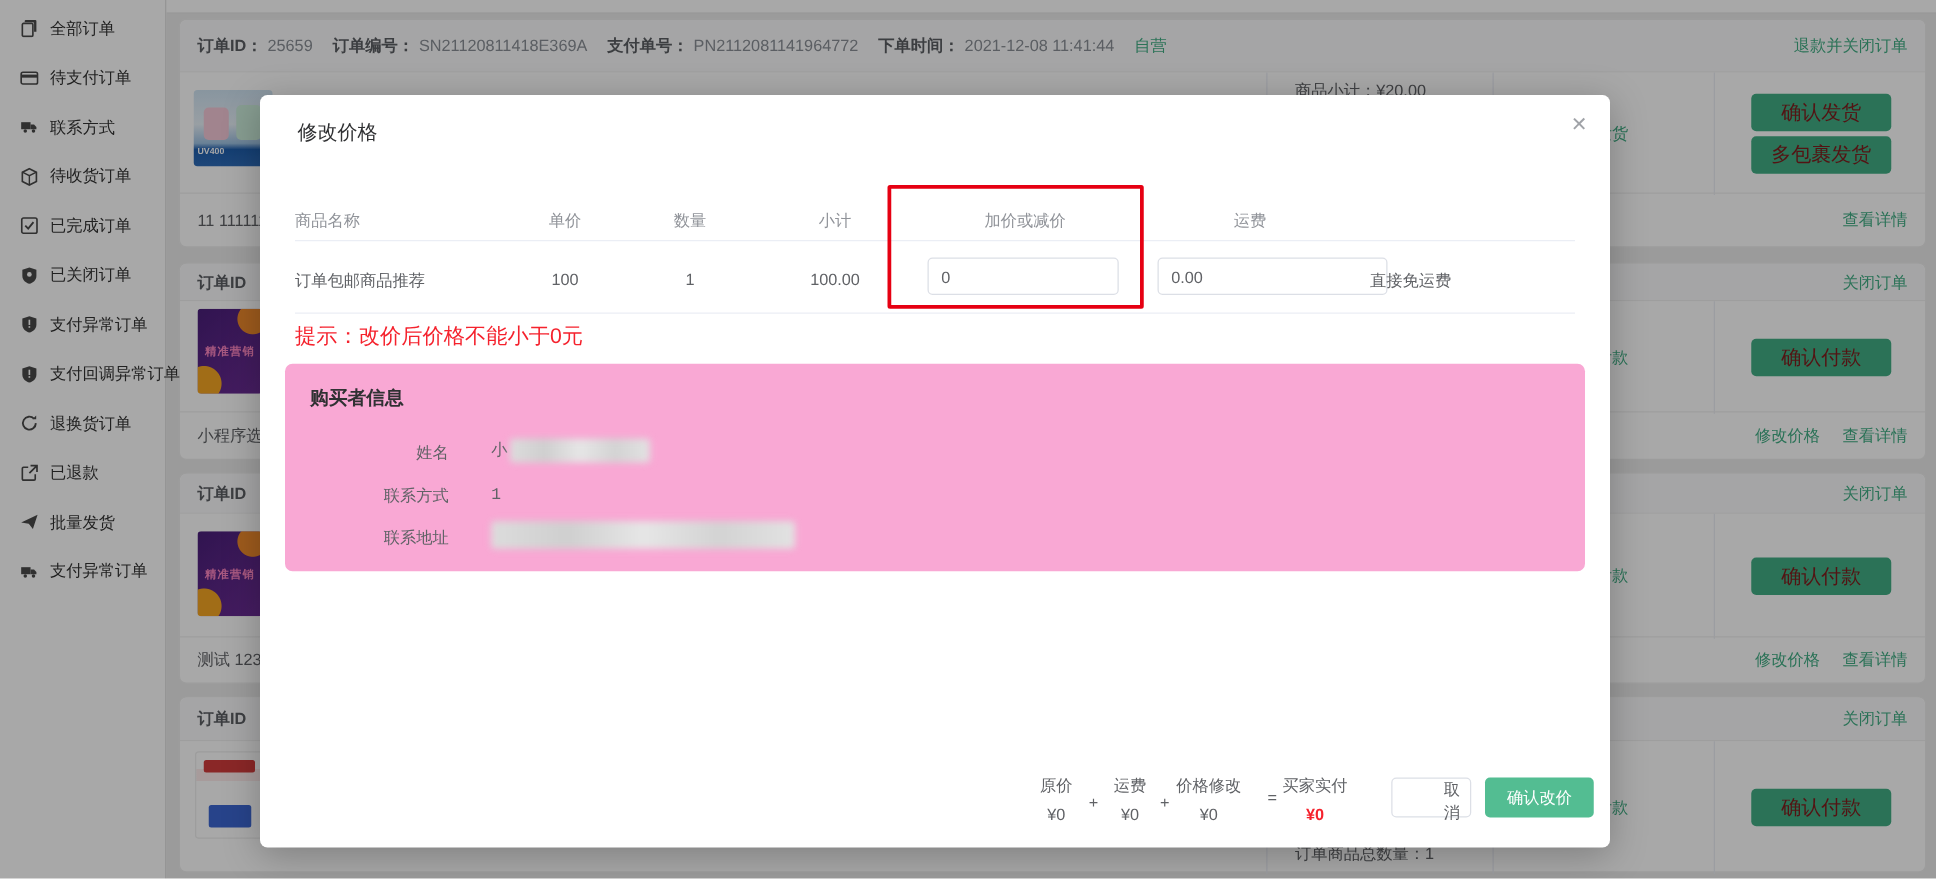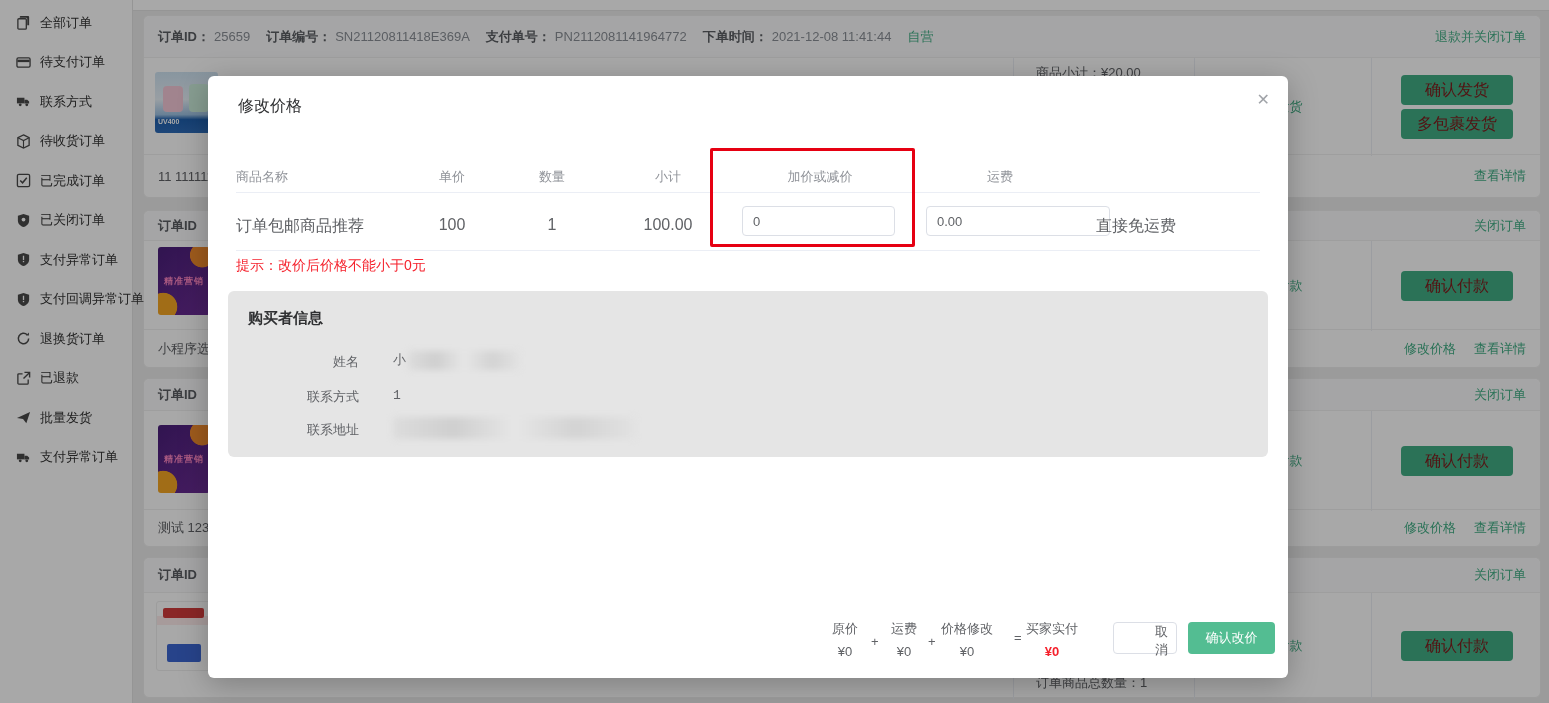--- a/index.html
+++ b/index.html
@@ -56,29 +56,29 @@
   .info-top { position:absolute; left:22px; top:6px; color:#606266; }
   .info-bottom { position:absolute; left:22px; bottom:7px; color:#606266; }
 
   
   .overlay { position:absolute; inset:0; background:rgba(0,0,0,0.34); z-index:10; }
   .modal { position:absolute; left:208px; top:76px; width:1080px; height:602px; background:#fff;
            border-radius:6px; box-shadow:0 6px 30px rgba(0,0,0,.25); z-index:20; }
   .m-title { position:absolute; left:30px; top:20px; font-size:16px; color:#303133; }
   .m-close { position:absolute; right:18px; top:14px; font-size:16px; color:#a0a3a8; cursor:pointer; }
   .th { position:absolute; top:92px; color:#909399; font-size:13px; }
-  .td { position:absolute; top:140px; color:#606266; font-size:16px; }
+  .td { position:absolute; top:140px; color:#606266; font-size:13px; }
   .ctr { text-align:center; }
   .hline { position:absolute; left:28px; right:28px; border-top:1px solid #ebeef5; }
   .m-input { position:absolute; top:130px; height:30px; border:1px solid #dcdfe6; border-radius:4px;
              padding:0 10px; font-size:13px; color:#606266; font-family:inherit; }
   .redbox { position:absolute; left:502px; top:72px; width:205px; height:99px;
             border:3px solid #e60012; border-radius:2px; z-index:5; pointer-events:none; }
-  .m-tip { position:absolute; left:28px; top:181px; color:#f5222d; font-size:14px; }
-  .buyer { position:absolute; left:20px; top:215px; width:1040px; height:166px; background:#e5e5e5; border-radius:6px;font-family:Liberation Mono, monospace; }
+  .m-tip { position:absolute; left:28px; top:181px; color:#f5222d; font-size:17px; }
+  .buyer { position:absolute; left:20px; top:215px; width:1040px; height:166px; background:#f9a8d4; border-radius:6px;font-family:Liberation Mono, monospace; }
   .b-title { position:absolute; left:20px; top:18px; font-size:15px; font-weight:bold; color:#303133; }
   .b-label { position:absolute; left:0; width:131px; text-align:right; color:#606266; }
   .b-value { position:absolute; left:165px; color:#606266; }
   .blurbar { display:inline-block; vertical-align:middle; border-radius:3px; filter:blur(3px);
              background:linear-gradient(90deg,#dcdcdc,#cfcfcf 25%,#e6e6e6 50%,#d3d3d3 75%,#e2e2e2); }
   .sum { position:absolute; top:544px; width:80px; text-align:center; }
   .sum .sl { font-size:13px; color:#606266; }
   .sum .sv { margin-top:6px; font-size:13px; color:#606266; }
   .sum .red { color:#f5222d; font-weight:bold; }
   .op { position:absolute; top:558px; color:#606266; font-size:13px; }

